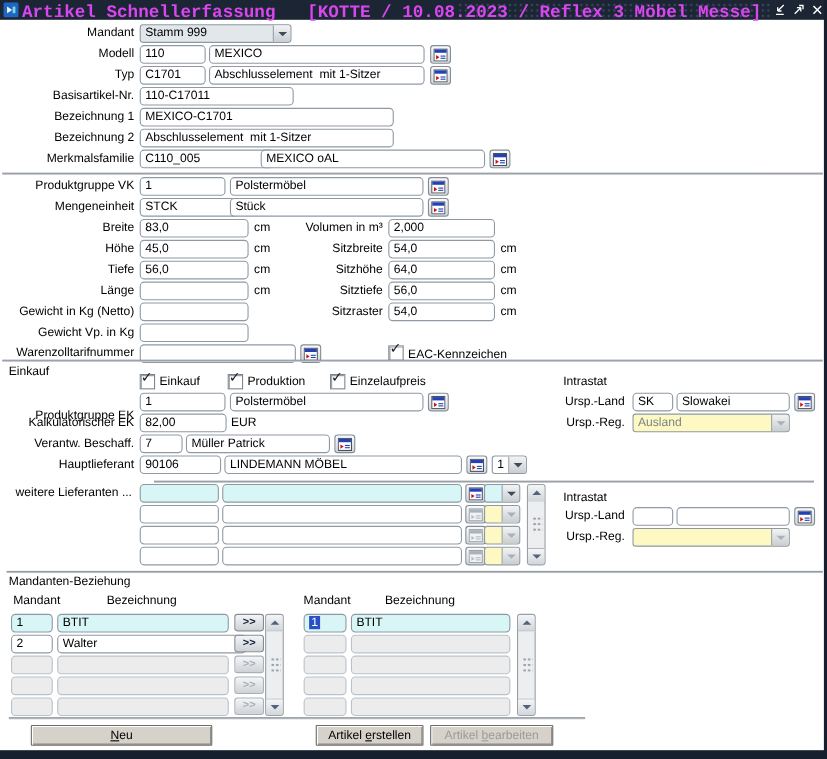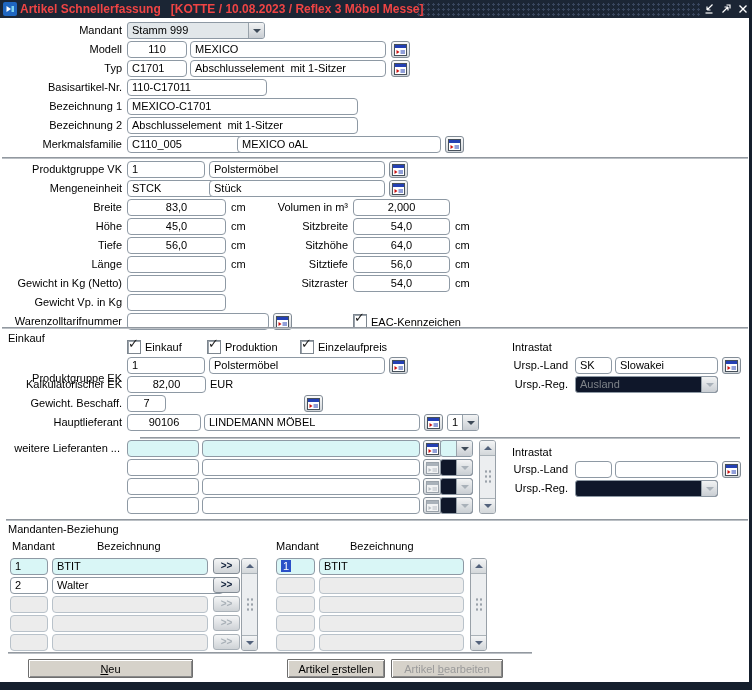--- a/index.html
+++ b/index.html
@@ -3,42 +3,42 @@
 <meta charset="utf-8">
 <style>
   html,body{margin:0;padding:0;background:#cfd2d6;}
   .win{position:relative;width:752px;height:690px;background:#ffffff;
        font-family:"Liberation Sans",sans-serif;overflow:hidden;}
   
   .titlebar{position:absolute;left:0;top:0;width:752px;height:18px;background:#1b2534;}
   .titlebar .pattern{position:absolute;left:416px;top:2px;width:284px;height:14px;
        background-image:radial-gradient(circle,#39465e 1px,transparent 1.4px);background-size:5px 5px;}
   .app-icon{position:absolute;left:3px;top:2px;width:14px;height:14px;}
-  .title-text{position:absolute;left:20px;top:2px;color:#ef4444;font-size:12px;font-weight:bold;white-space:pre;}
+  .title-text{position:absolute;left:20px;top:2px;color:#d946ef;font-size:16px;font-weight:bold;white-space:pre;font-family:Liberation Mono, monospace;}
   .winbtn{position:absolute;top:2px;width:14px;height:14px;display:flex;align-items:center;justify-content:center;cursor:default;}
   
   .lbl{position:absolute;font-size:11px;line-height:13px;color:#000;text-align:right;white-space:pre;}
   .lbl-l{text-align:left;}
   .fld{position:absolute;height:17px;box-sizing:border-box;border:1px solid #8e99a4;border-radius:4px;
        background:#fff;font-size:11px;line-height:13px;padding:1px 4px;white-space:pre;overflow:hidden;color:#000;}
-  .num{text-align:center;}
+  .num{text-align:left;}
   .dis{background:#ececec;border-color:#b9c2ca;}
   .cyan{background:#d9f6f6;}
   .sel{background:#2a50c8;color:#fff;padding:0 2px;}
   .unit{position:absolute;font-size:11px;color:#000;}
   .lov{position:absolute;width:19px;height:17px;box-sizing:border-box;border:1px solid #828c96;border-radius:3px;
        background:linear-gradient(#fafafa,#d2d6da);display:flex;align-items:center;justify-content:center;padding:0;}
   .combo{position:absolute;height:17px;box-sizing:border-box;border:1px solid #8e99a4;border-radius:3px;
        background:#e2e7ea;display:flex;overflow:hidden;}
   .combo .cval{flex:1;font-size:11px;line-height:13px;padding:1px 4px;white-space:pre;overflow:hidden;color:#000;}
   .combo .cbtn{width:15px;border-left:1px solid #98a2aa;background:linear-gradient(#f2f3f4,#c9ced3);
        display:flex;align-items:center;justify-content:center;}
   .combo.white{background:#fff;}
   .combo.cyanb{background:#d9f6f6;}
-  .combo.dis{background:#0f172a;}
+  .combo.dis{background:#fef9c3;}
   .combo.dis .cval{color:#7d8288;}
   .tri{width:0;height:0;border-left:4px solid transparent;border-right:4px solid transparent;border-top:4px solid #3e4a58;}
   .combo.dis .tri{border-top-color:#a9b1b9;}
   .cbx{position:absolute;width:12px;height:12px;background:#fff;border:1px solid #7d868f;
        box-shadow:inset 1px 1px 0 #9aa2aa;}
   .cbx .chk{position:absolute;left:0px;top:-5px;font-size:13px;font-weight:700;color:#1c1c1c;
        font-family:"DejaVu Sans",sans-serif;}
   .sep{position:absolute;height:2px;background:linear-gradient(#7e858d,#cfd3d7);}
   .xfer{position:absolute;width:27px;height:16px;box-sizing:border-box;border:1px solid #838c95;border-radius:3px;
        background:linear-gradient(#f4f5f6,#ced2d6);font-size:10px;font-weight:bold;text-align:center;line-height:13px;color:#13233d;}
@@ -262,22 +262,23 @@
         <path d="M2.5 6 L2.5 10 L5.5 8 Z" fill="#cc1111"></path>
         <rect x="6.5" y="6.5" width="4.5" height="1" fill="#2440b4"></rect>
         <rect x="6.5" y="8.5" width="4.5" height="1" fill="#2440b4"></rect>
       </svg>
   </div>
 
   <div class="lbl" style="left:0;width:122px;top:378px;">Kalkulatorischer EK</div>
   <div class="fld num" style="left:127px;top:376px;width:79px;">82,00</div>
   <div class="unit" style="left:210px;top:378px;">EUR</div>
 
-  <div class="lbl" style="left:0;width:122px;top:397px;">Gewicht. Beschaff.</div>
+  <div class="lbl" style="left:0;width:122px;top:397px;">Verantw. Beschaff.</div>
   <div class="fld num" style="left:127px;top:395px;width:39px;">7</div>
+  <div class="fld" style="left:169px;top:395px;width:131px;">Müller Patrick</div>
   <div class="lov" style="left:304px;top:395px;">
     <svg width="13" height="12" viewBox="0 0 13 12">
         <rect x="0.5" y="0.5" width="12" height="11" fill="#fff" stroke="#46505a"></rect>
         <rect x="1" y="1" width="11" height="3" fill="#2440b4"></rect>
         <path d="M2.5 6 L2.5 10 L5.5 8 Z" fill="#cc1111"></path>
         <rect x="6.5" y="6.5" width="4.5" height="1" fill="#2440b4"></rect>
         <rect x="6.5" y="8.5" width="4.5" height="1" fill="#2440b4"></rect>
       </svg>
   </div>
 

